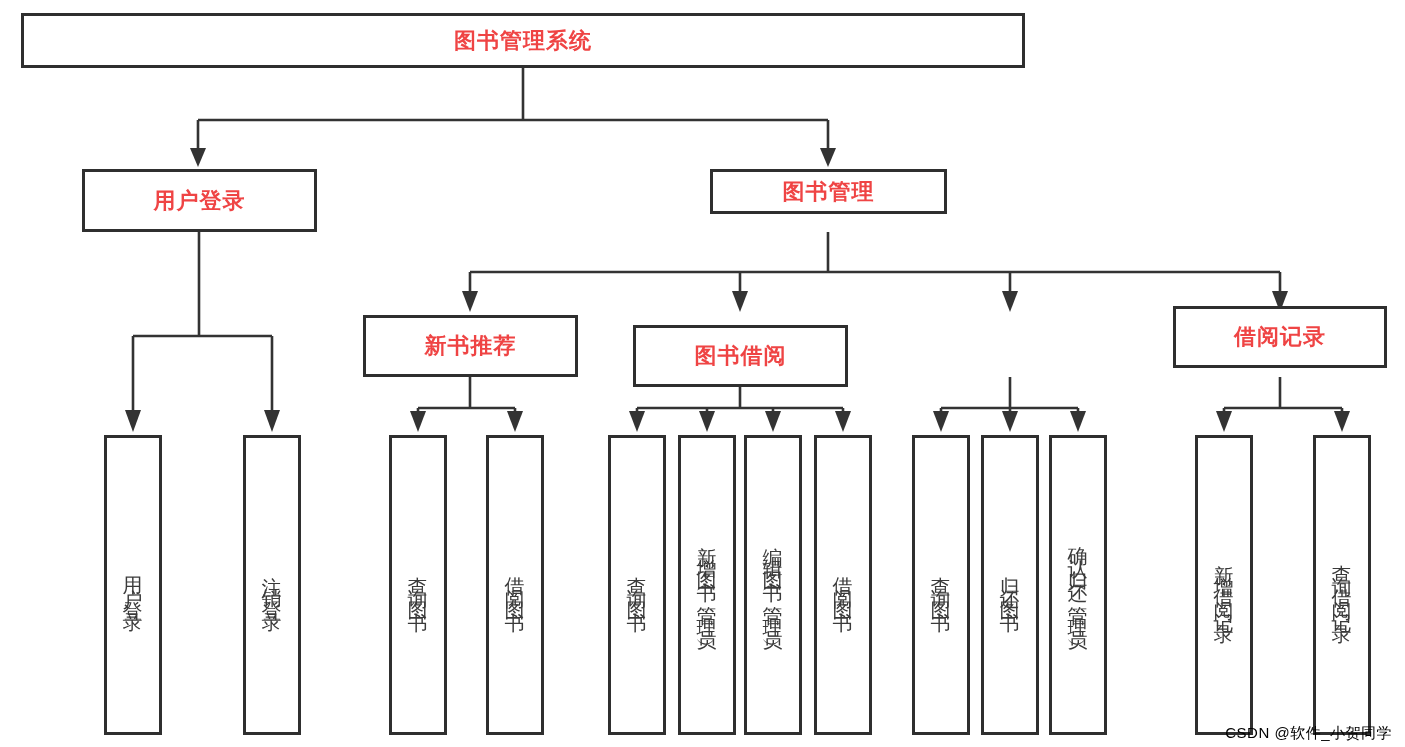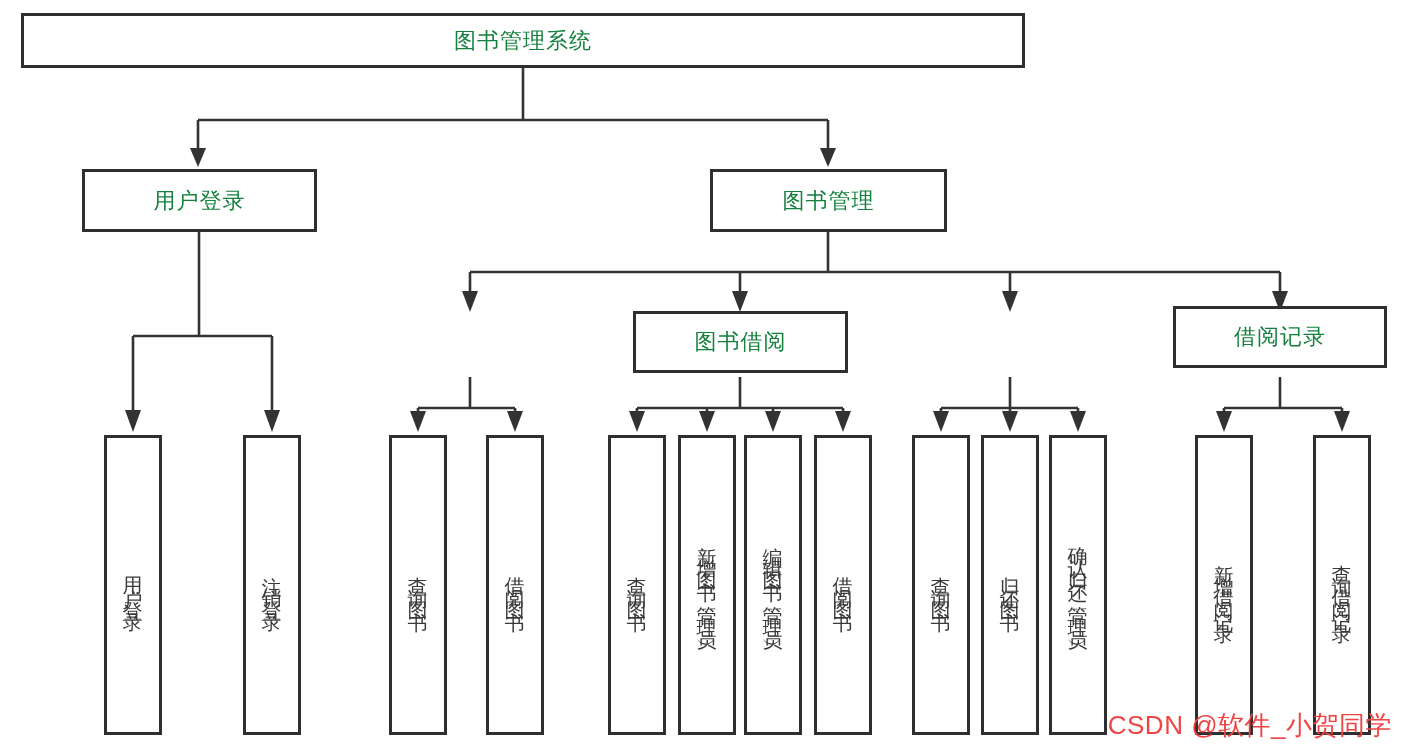--- a/index.html
+++ b/index.html
@@ -7,32 +7,32 @@
     position:relative;width:1405px;height:747px;background:#ffffff;overflow:hidden;
     font-family:"Liberation Sans","DejaVu Sans",sans-serif;
   }
   svg.wires{position:absolute;left:0;top:0;width:1405px;height:747px;}
   .wire{stroke:#333333;stroke-width:2.6;fill:none;}
   .arrow{fill:#333333;stroke:none;}
   .hbox{
     position:absolute;background:#ffffff;border:3px solid #2f2f2f;
     display:flex;align-items:center;justify-content:center;box-sizing:border-box;
   }
-  .hlabel{font-size:22px;color:#15803d;letter-spacing:1px;white-space:nowrap;}
+  .hlabel{font-size:22px;color:#ef4444;letter-spacing:1px;white-space:nowrap;font-weight:bold;}
   .vbox{
     position:absolute;background:#ffffff;border:3px solid #2f2f2f;
     width:58px;height:300px;top:435px;
     display:flex;align-items:center;justify-content:center;box-sizing:border-box;
   }
   .vlabel{
     writing-mode:vertical-rl;text-orientation:mixed;
     font-size:20px;color:#3a3a3a;letter-spacing:12px;line-height:1;white-space:nowrap;
   }
   .watermark{
-    position:absolute;right:13px;bottom:4px;font-size:26px;color:#ef4444;
+    position:absolute;right:13px;bottom:4px;font-size:15px;color:#000000;
     letter-spacing:0.5px;white-space:nowrap;
   }
 </style>
 </head>
 <body>
 
 <div id="stage">
 
   <svg class="wires" viewBox="0 0 1405 747">
 
@@ -70,25 +70,28 @@
     <polygon class="arrow" points="1334,411 1350,411 1342,432"></polygon>
   </svg>
 
   <div class="hbox" style="left:21px;top:13px;width:1004px;height:55px">
     <span class="hlabel">图书管理系统</span>
   </div>
 
   <div class="hbox" style="left:82px;top:169px;width:235px;height:63px">
     <span class="hlabel">用户登录</span>
   </div>
-  <div class="hbox" style="left:710px;top:169px;width:237px;height:63px">
+  <div class="hbox" style="left:710px;top:169px;width:237px;height:45px">
     <span class="hlabel">图书管理</span>
   </div>
 
-  <div class="hbox" style="left:633px;top:311px;width:215px;height:62px">
+  <div class="hbox" style="left:363px;top:315px;width:215px;height:62px">
+    <span class="hlabel">新书推荐</span>
+  </div>
+  <div class="hbox" style="left:633px;top:325px;width:215px;height:62px">
     <span class="hlabel">图书借阅</span>
   </div>
   <div class="hbox" style="left:1173px;top:306px;width:214px;height:62px">
     <span class="hlabel">借阅记录</span>
   </div>
 
   <div class="vbox" style="left:104px">
     <span class="vlabel">用户登录</span>
   </div>
   <div class="vbox" style="left:243px">

